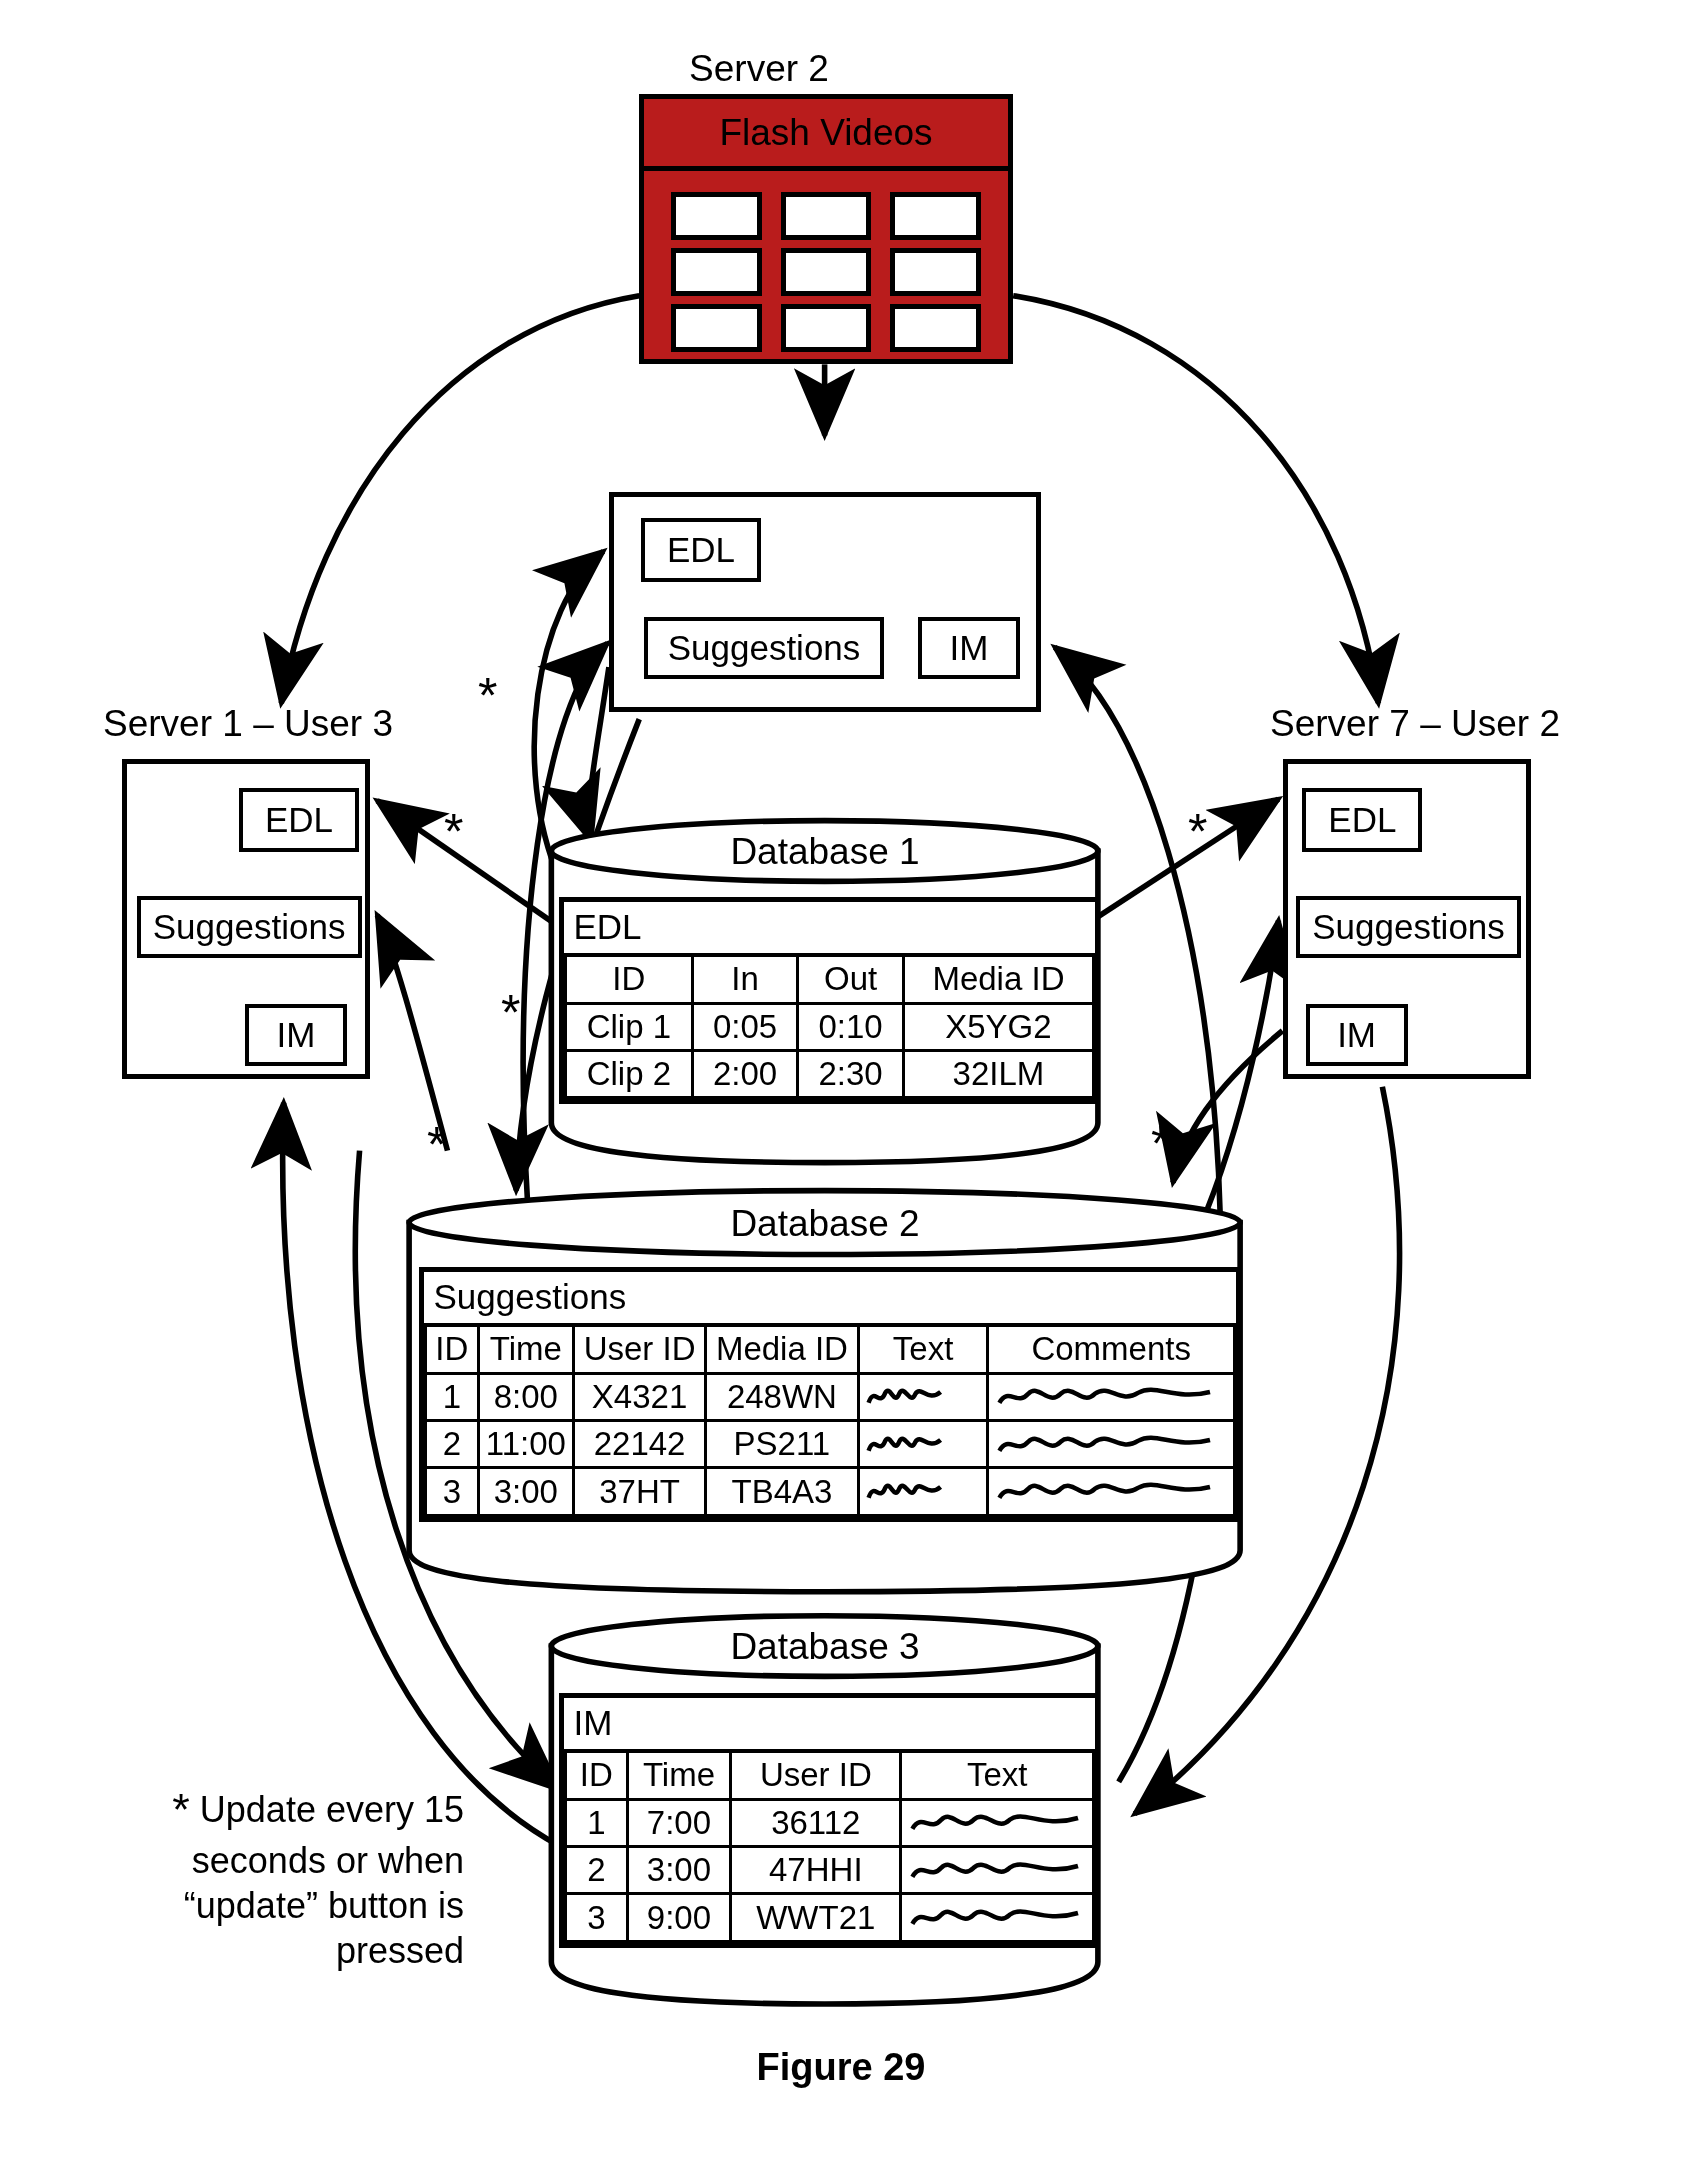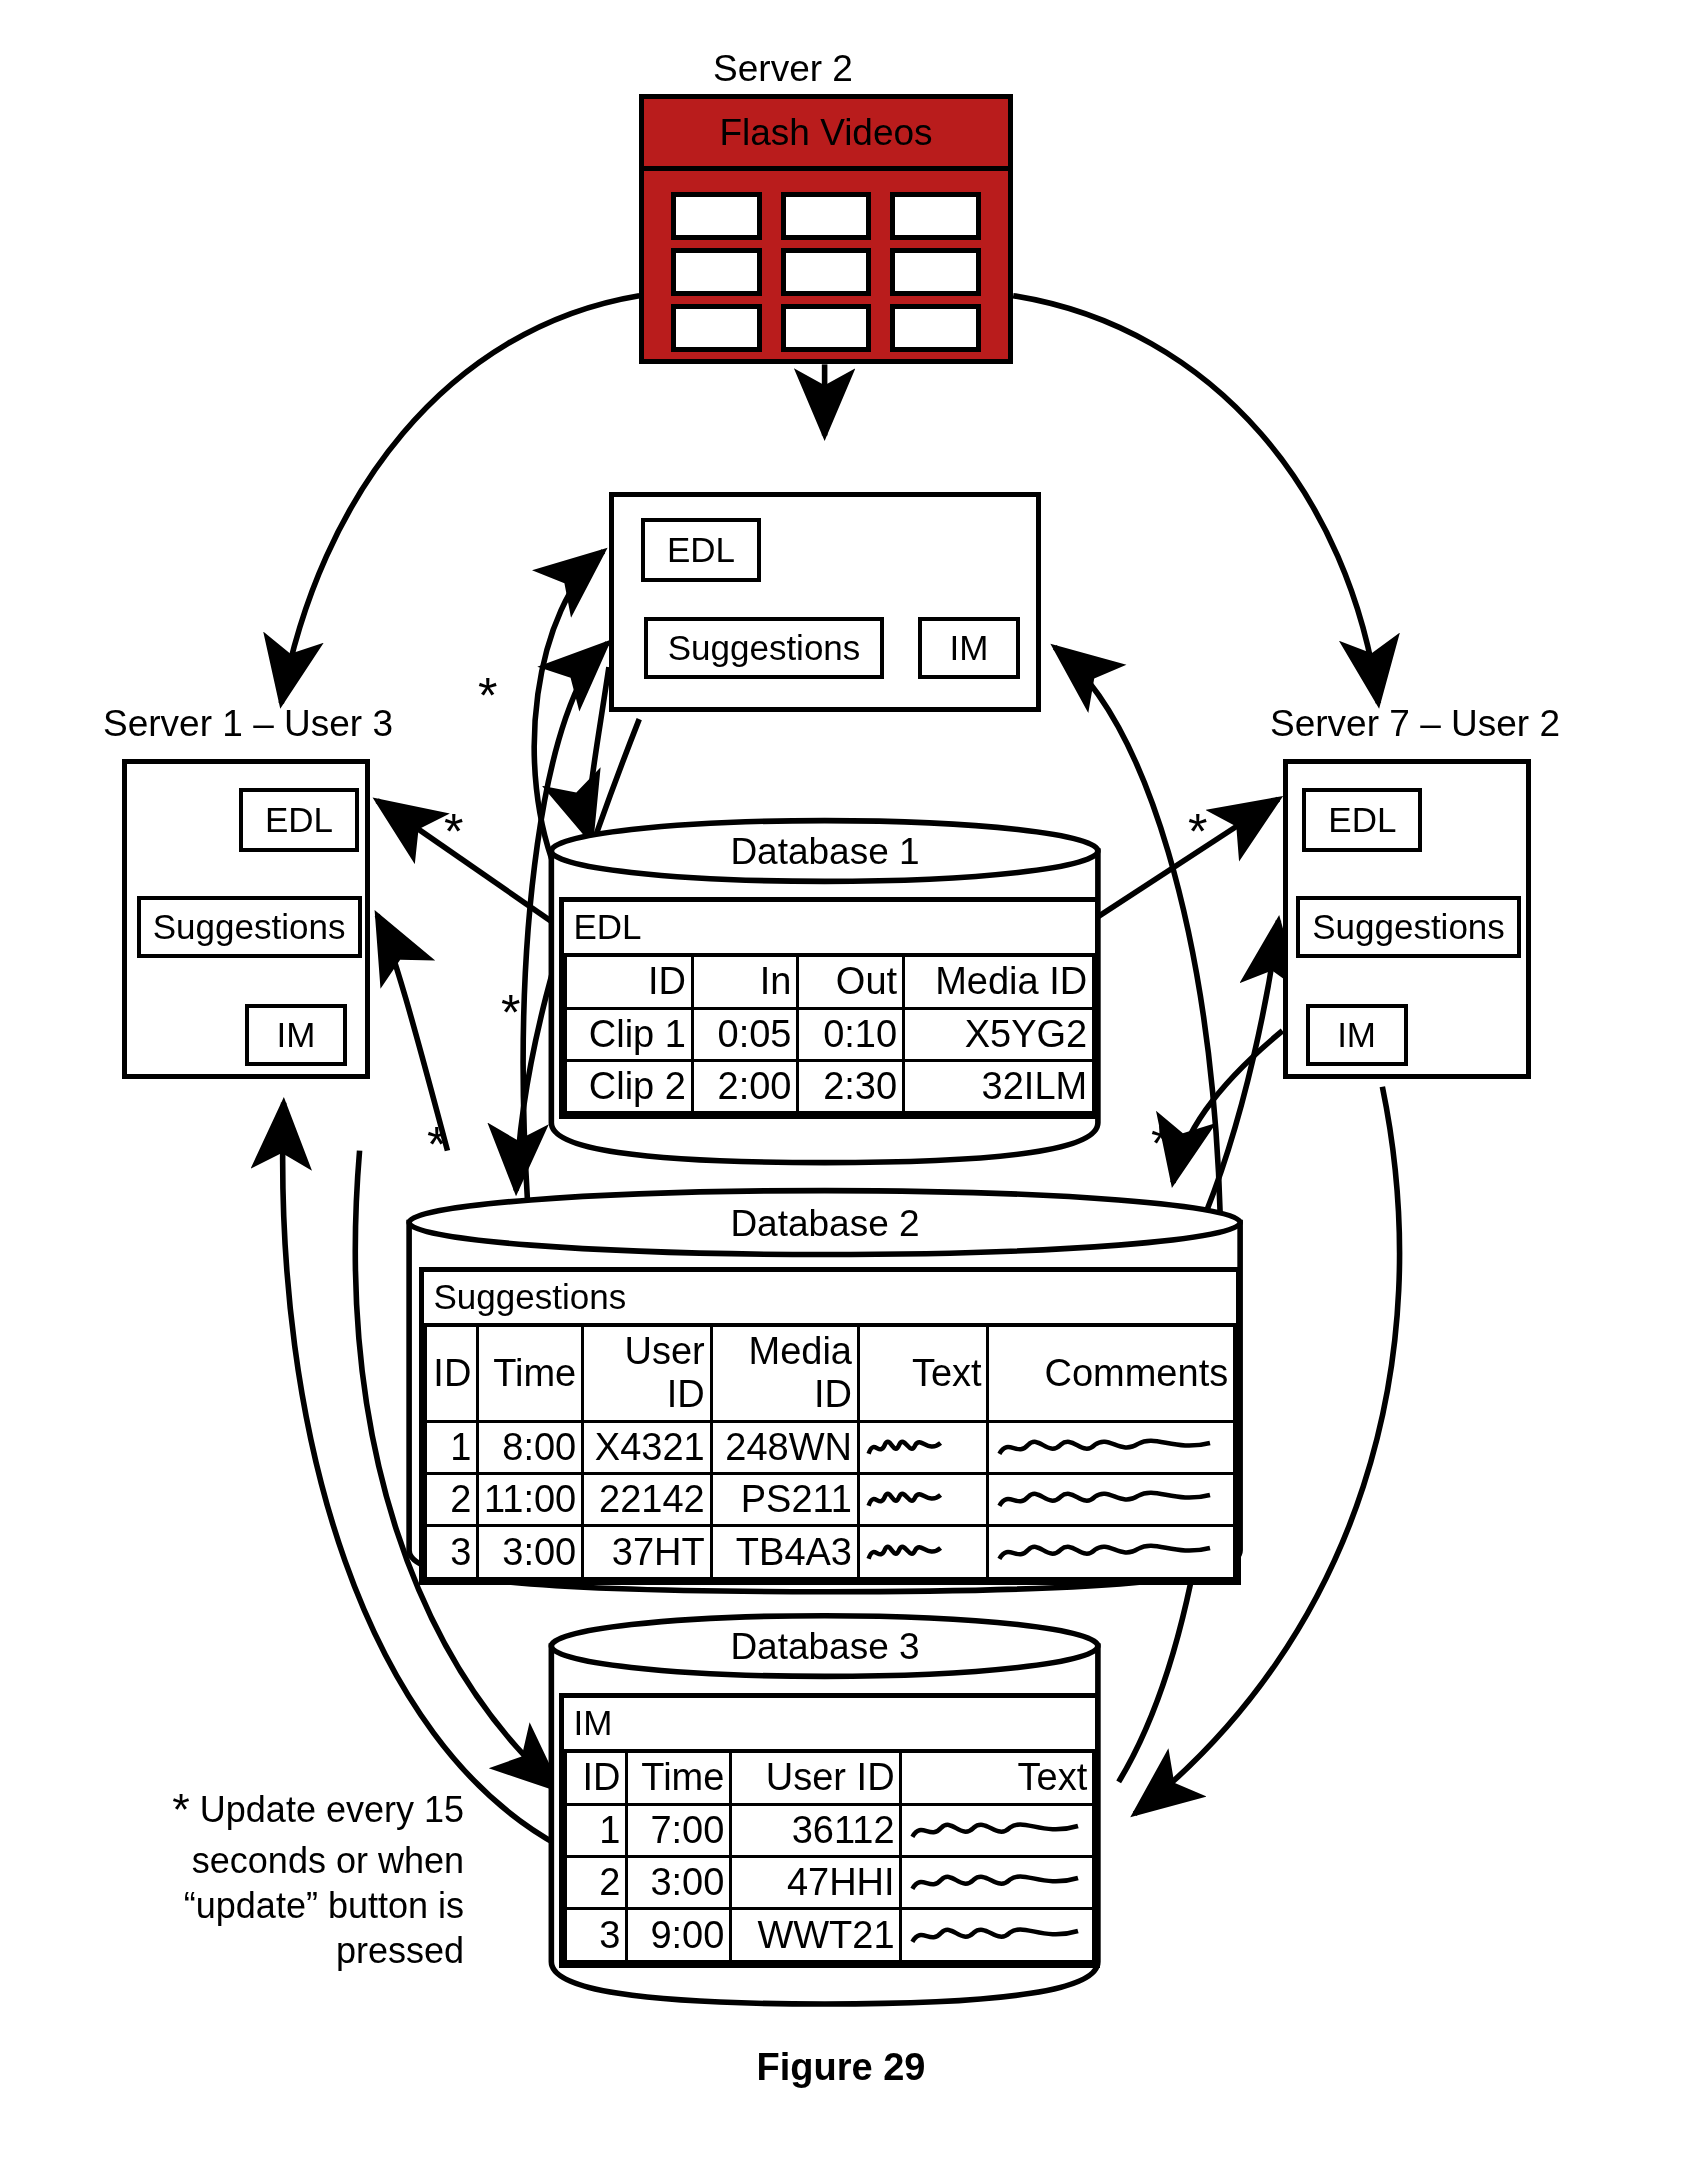--- a/index.html
+++ b/index.html
@@ -8,21 +8,21 @@
     font-family:"Liberation Sans", sans-serif;
     color:#000;
     overflow:hidden;
     position:relative;
   }
   #stage{position:absolute;left:0;top:0;width:1682px;height:2183px;}
   svg.layer{position:absolute;left:0;top:0;width:1682px;height:2183px;}
   .node{position:absolute;box-sizing:border-box;}
 
   
-  .srv2-title{position:absolute;left:639px;top:48px;width:288px;text-align:center;font-size:37px;}
+  .srv2-title{position:absolute;left:615px;top:48px;width:288px;text-align:center;font-size:37px;}
   .srv2-box{left:639px;top:94px;width:374px;height:270px;border:5.6px solid #000;background:#b91c1c;}
   .srv2-head{height:67px;border-bottom:5.6px solid #000;display:flex;align-items:center;justify-content:center;font-size:37px;}
   .srv2-grid{height:197px;display:grid;grid-template-columns:repeat(3,1fr);grid-template-rows:repeat(3,1fr);
     column-gap:19px;row-gap:8px;padding:21px 27px 16px 27px;box-sizing:border-box;}
   .vid{border:5.6px solid #000;background:#fff;}
 
   
   .u-title{position:absolute;text-align:center;font-size:37px;white-space:nowrap;}
   .u-box{border:5.6px solid #000;background:#fff;}
   .chip{position:absolute;border:4.8px solid #000;background:#fff;display:flex;align-items:center;justify-content:center;font-size:35px;box-sizing:border-box;}
@@ -36,21 +36,21 @@
   .u3-box{left:122px;top:759px;width:248px;height:320px;}
 
   
   .u2-title{left:1255px;top:703px;width:320px;}
   .u2-box{left:1283px;top:759px;width:248px;height:320px;}
 
   
   .cyl-title{position:absolute;text-align:center;font-size:37px;z-index:5;}
   .tbl{position:absolute;border:5.6px solid #000;background:#fff;border-collapse:collapse;z-index:5;}
   .tbl table{border-collapse:collapse;width:100%;}
-  .tbl td,.tbl th{border:3.2px solid #000;font-weight:normal;font-size:38px;text-align:right;padding:3.2px 4.8px;}
+  .tbl td,.tbl th{border:3.2px solid #000;font-weight:normal;font-size:33px;text-align:center;padding:3.2px 4.8px;}
   .tbl .tname{border:none;border-bottom:4px solid #000;text-align:left;font-size:35px;padding:4.8px 8px 6.4px 8px;}
 
   .squig{display:block;height:27px;}
 
   
   .foot{position:absolute;left:96px;top:1782px;width:368px;text-align:right;font-size:36px;line-height:1.25;}
   .figlab{position:absolute;left:0;top:2046px;width:1682px;text-align:center;font-size:38px;font-weight:bold;}
 </style>
 </head>
 <body>

